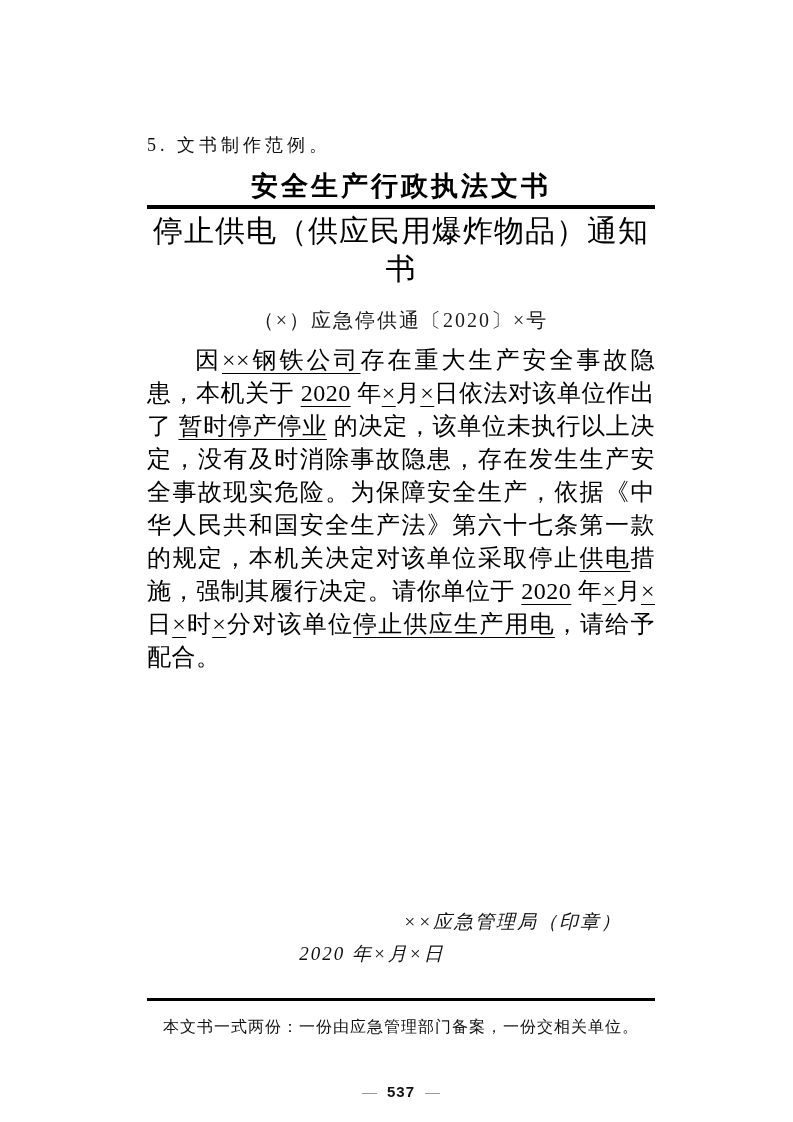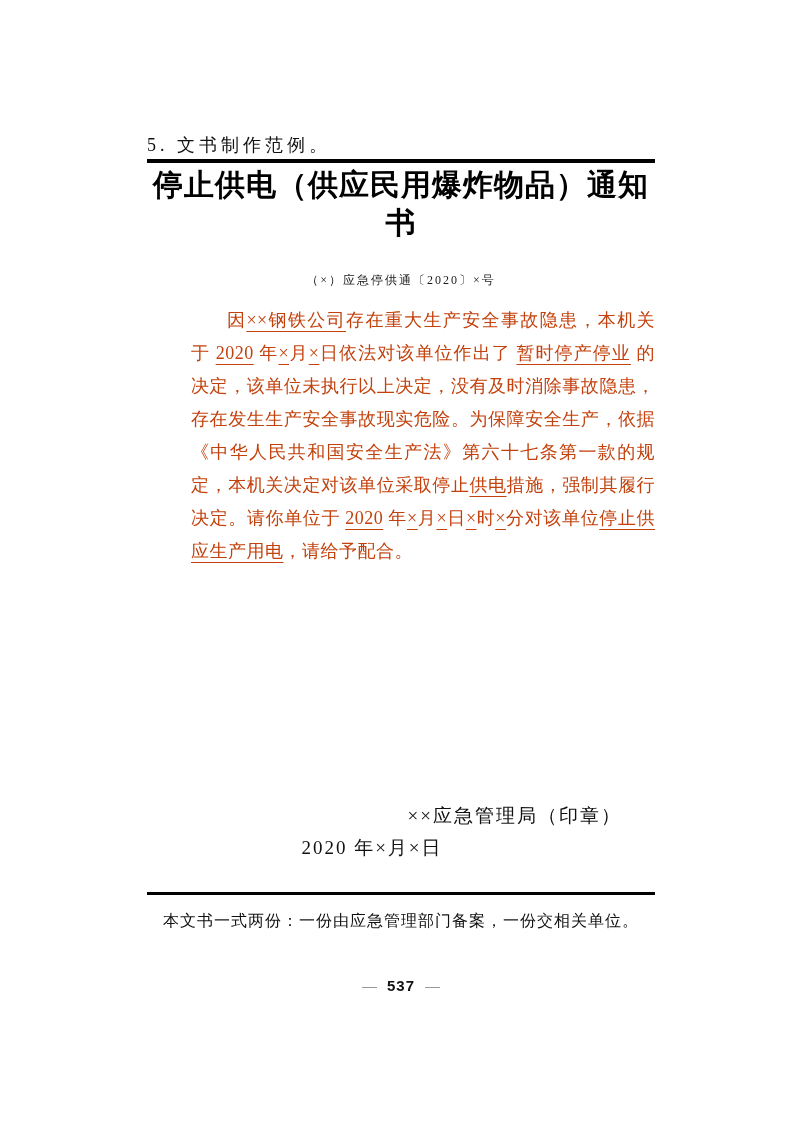--- a/index.html
+++ b/index.html
@@ -34,55 +34,54 @@
     margin-top: 2px;
     height: 4px;
     border-top: 2px solid #000000;
     border-bottom: 2px solid #000000;
   }
   .doc-title {
     margin-top: 3px;
     text-align: center;
     font-size: 30px;
     line-height: 38px;
-    font-weight: bold;
+    font-weight: normal;
     letter-spacing: 1px;
   }
   .doc-number {
-    margin-top: 26px;
+    margin-top: 20px;
     text-align: center;
-    font-size: 12px;
+    font-size: 20px;
     line-height: 24px;
     letter-spacing: 2px;
     color: #1a1a1a;
   }
   .salutation {
     margin-top: 40px;
     font-size: 19px;
     line-height: 28px;
     letter-spacing: 1px;
   }
   .u {
     text-decoration: underline;
     text-underline-offset: 5px;
     text-decoration-thickness: 1px;
   }
   .body-para {
-    font-size: 18px;
+    font-size: 24px;
     line-height: 33px;
     letter-spacing: 0.5px;
     text-align: justify;
     text-indent: 2em;
-    color: #c2410c;
-    margin-left: 44px;
+    color: #000000;
   }
   .body-para.first { margin-top: 12px; }
   .body-para + .body-para { margin-top: 4px; }
   .big-spacer { height: 233px; }
-  .signature { text-align: right; font-size: 19px; letter-spacing: 2px; color: #111111; }
+  .signature { text-align: right; font-size: 19px; letter-spacing: 2px; color: #111111; font-style: italic; }
   .sig-org  { line-height: 30px; padding-right: 33px; }
   .sig-date { line-height: 30px; padding-right: 58px; margin-top: 2px; text-align: center; }
   .footnote-rule { margin-top: 29px; border-top: 3px solid #000000; }
   .footnote {
     margin-top: 13px;
     padding-left: 16px;
     font-size: 16px;
     line-height: 26px;
     letter-spacing: 1px;
     color: #111111;
@@ -98,20 +97,21 @@
   .page-number .dash { color: #9a9a9a; font-family: "Liberation Sans", sans-serif; }
   .page-number .num  { color: #111111; font-weight: bold; font-family: "Liberation Sans", "DejaVu Sans", sans-serif; letter-spacing: 1px; }
 </style>
 </head>
 <body>
 
 <div class="page">
 
   <div class="section-heading">5. 文书制作范例。</div>
 
+  <div class="category-title">安全生产行政执法文书</div>
 
   <div class="double-rule"></div>
 
   <div class="doc-title">停止供电（供应民用爆炸物品）通知书</div>
 
   <div class="doc-number">（×）应急停供通〔2020〕×号</div>
 
 
   <p class="body-para first"><span>因</span><span class="u">××钢铁公司</span><span>存在重大生产安全事故隐患，本机关于 </span><span class="u">2020</span><span> 年</span><span class="u">×</span><span>月</span><span class="u">×</span><span>日依法对该单位作出了 </span><span class="u">暂时停产停业</span><span> 的决定，该单位未执行以上决定，没有及时消除事故隐患，存在发生生产安全事故现实危险。为保障安全生产，依据《中华人民共和国安全生产法》第六十七条第一款的规定，本机关决定对该单位采取停止</span><span class="u">供电</span><span>措施，强制其履行决定。请你单位于 </span><span class="u">2020</span><span> 年</span><span class="u">×</span><span>月</span><span class="u">×</span><span>日</span><span class="u">×</span><span>时</span><span class="u">×</span><span>分对该单位</span><span class="u">停止供应生产用电</span><span>，请给予配合。</span></p>
 

